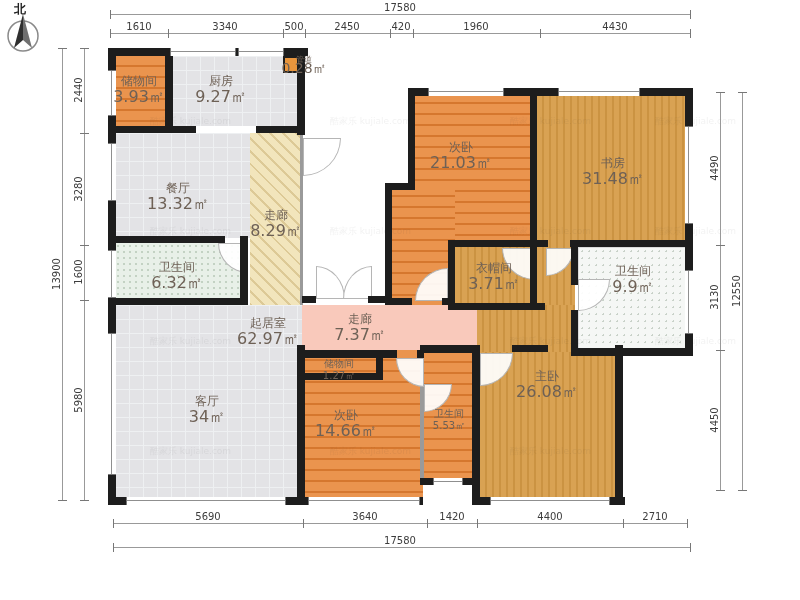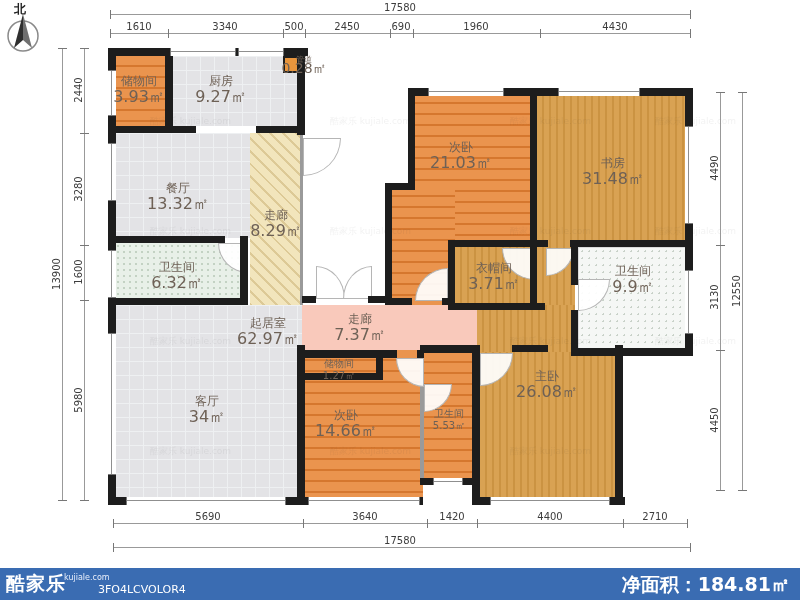--- a/index.html
+++ b/index.html
@@ -167,45 +167,39 @@
   <div class="dl" style="left:62px;top:48px;width:1px;height:452px"></div>
   <div class="dl" style="left:84px;top:48px;width:1px;height:452px"></div>
   <div class="dl" style="left:720px;top:92px;width:1px;height:398px"></div>
   <div class="dl" style="left:742px;top:92px;width:1px;height:398px"></div>
 
   <div class="dimh" style="left:400px;top:13px">17580</div>
   <div class="dimh" style="left:139px;top:32px">1610</div>
   <div class="dimh" style="left:225px;top:32px">3340</div>
   <div class="dimh" style="left:294px;top:32px">500</div>
   <div class="dimh" style="left:347px;top:32px">2450</div>
-  <div class="dimh" style="left:401px;top:32px">690</div>
+  <div class="dimh" style="left:401px;top:32px">420</div>
   <div class="dimh" style="left:476px;top:32px">1960</div>
   <div class="dimh" style="left:615px;top:32px">4430</div>
   <div class="dimh" style="left:208px;top:522px">5690</div>
   <div class="dimh" style="left:365px;top:522px">3640</div>
   <div class="dimh" style="left:452px;top:522px">1420</div>
   <div class="dimh" style="left:550px;top:522px">4400</div>
   <div class="dimh" style="left:655px;top:522px">2710</div>
   <div class="dimh" style="left:400px;top:546px">17580</div>
   <div class="dimv" style="left:56px;top:274px">13900</div>
   <div class="dimv" style="left:78px;top:90px">2440</div>
   <div class="dimv" style="left:78px;top:189px">3280</div>
   <div class="dimv" style="left:78px;top:272px">1600</div>
   <div class="dimv" style="left:78px;top:400px">5980</div>
   <div class="dimv" style="left:714px;top:168px">4490</div>
   <div class="dimv" style="left:714px;top:297px">3130</div>
   <div class="dimv" style="left:714px;top:420px">4450</div>
   <div class="dimv" style="left:736px;top:291px">12550</div>
 
-  <div id="footer" style="background: rgb(58, 108, 178);">
-    <span id="brand">酷家乐</span>
-    <span id="domain">kujiale.com</span>
-    <span id="fcode">3FO4LCVOLOR4</span>
-    <span id="netarea"><span>净面积：</span><span>184.81㎡</span></span>
-  </div>
 
 <div class="tick" style="left: 110px; top: 29px; width: 1px; height: 9px;"></div>
     <div class="tick" style="left: 168px; top: 29px; width: 1px; height: 9px;"></div>
     <div class="tick" style="left: 283px; top: 29px; width: 1px; height: 9px;"></div>
     <div class="tick" style="left: 305px; top: 29px; width: 1px; height: 9px;"></div>
     <div class="tick" style="left: 390px; top: 29px; width: 1px; height: 9px;"></div>
     <div class="tick" style="left: 413px; top: 29px; width: 1px; height: 9px;"></div>
     <div class="tick" style="left: 540px; top: 29px; width: 1px; height: 9px;"></div>
     <div class="tick" style="left: 690px; top: 29px; width: 1px; height: 9px;"></div>
     <div class="tick" style="left: 110px; top: 10px; width: 1px; height: 9px;"></div>

